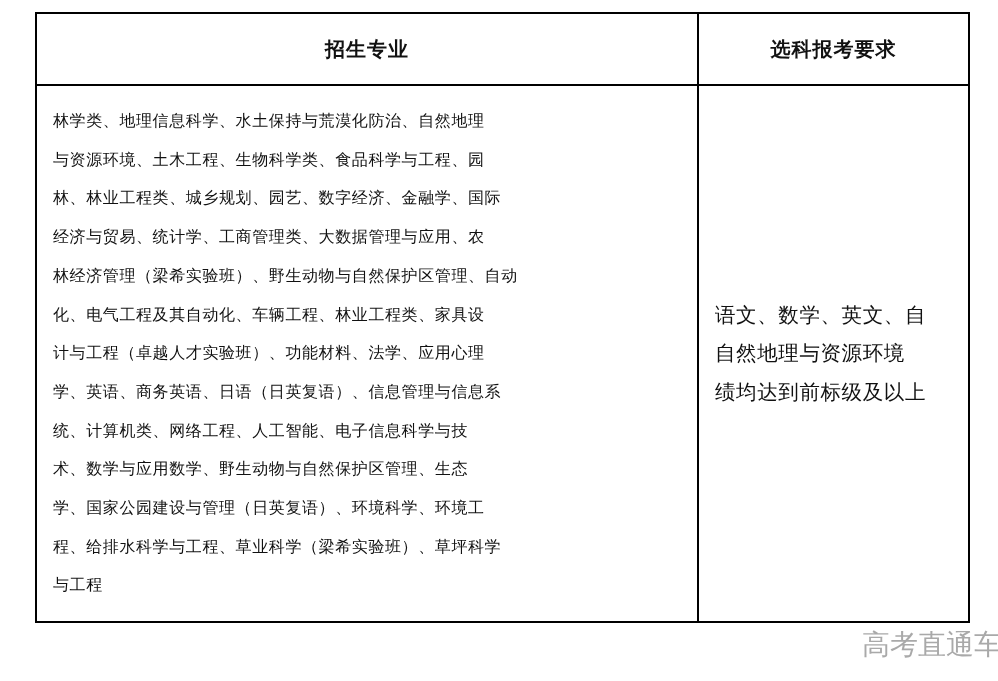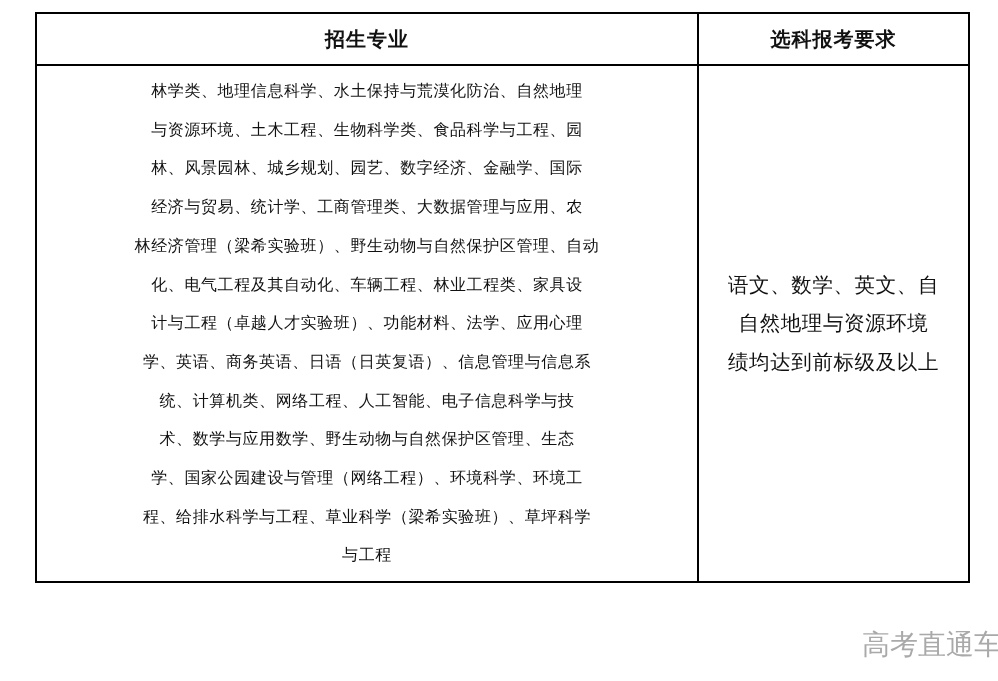--- a/index.html
+++ b/index.html
@@ -20,21 +20,21 @@
       left: 35px;
       top: 12px;
       width: 933px;
       border-collapse: collapse;
       table-layout: fixed;
     }
     table.admissions th,
     table.admissions td {
       border: 2px solid #000000;
       vertical-align: middle;
-      padding: 6px;
+      padding: 16px;
     }
     table.admissions th {
       height: 38px;
       font-size: 20px;
       font-weight: bold;
       text-align: center;
       letter-spacing: 1px;
     }
     col.col-major { width: 662px; }
     col.col-req { width: 271px; }
@@ -44,21 +44,21 @@
       line-height: 38.7px;
       text-align: justify;
       letter-spacing: 0.6px;
     }
     td.reqs {
       padding: 0 10px 0 12px;
       font-size: 20.5px;
       line-height: 38.7px;
       letter-spacing: 0.6px;
     }
-    .line { display: block; white-space: nowrap; text-align: center; }
+    .line { display: block; white-space: nowrap; }
     .watermark {
       position: absolute;
       left: 862px;
       top: 626px;
       font-size: 28px;
       color: rgba(140,140,140,0.75);
       letter-spacing: 0px;
       white-space: nowrap;
     }
   </style>
@@ -74,29 +74,29 @@
     <tr>
       <th>招生专业</th>
       <th>选科报考要求</th>
     </tr>
   </thead>
   <tbody>
     <tr style="height:498px;">
       <td class="majors">
         <span class="line">林学类、地理信息科学、水土保持与荒漠化防治、自然地理</span>
         <span class="line">与资源环境、土木工程、生物科学类、食品科学与工程、园</span>
-        <span class="line">林、风景园林、城乡规划、园艺、数字经济、金融学、国际</span>
+        <span class="line">林、林业工程类、城乡规划、园艺、数字经济、金融学、国际</span>
         <span class="line">经济与贸易、统计学、工商管理类、大数据管理与应用、农</span>
         <span class="line">林经济管理（梁希实验班）、野生动物与自然保护区管理、自动</span>
         <span class="line">化、电气工程及其自动化、车辆工程、林业工程类、家具设</span>
         <span class="line">计与工程（卓越人才实验班）、功能材料、法学、应用心理</span>
         <span class="line">学、英语、商务英语、日语（日英复语）、信息管理与信息系</span>
         <span class="line">统、计算机类、网络工程、人工智能、电子信息科学与技</span>
         <span class="line">术、数学与应用数学、野生动物与自然保护区管理、生态</span>
-        <span class="line">学、国家公园建设与管理（网络工程）、环境科学、环境工</span>
+        <span class="line">学、国家公园建设与管理（日英复语）、环境科学、环境工</span>
         <span class="line">程、给排水科学与工程、草业科学（梁希实验班）、草坪科学</span>
         <span class="line">与工程</span>
       </td>
       <td class="reqs">
         <span class="line">语文、数学、英文、自</span>
         <span class="line">自然地理与资源环境</span>
         <span class="line">绩均达到前标级及以上</span>
       </td>
     </tr>
   </tbody>

